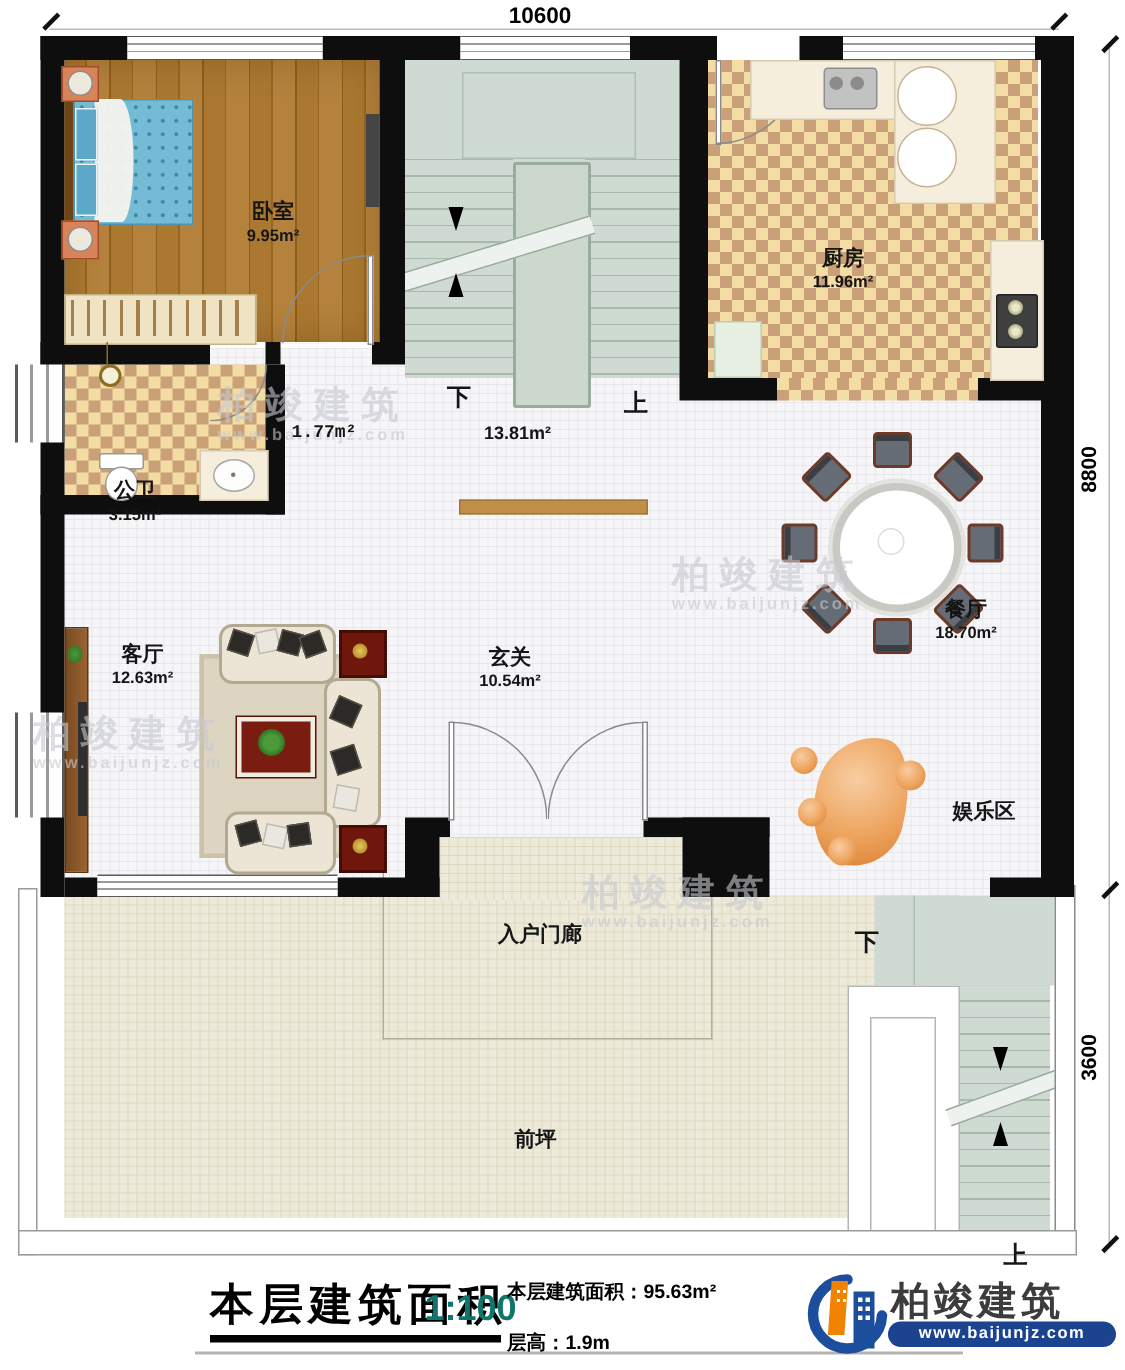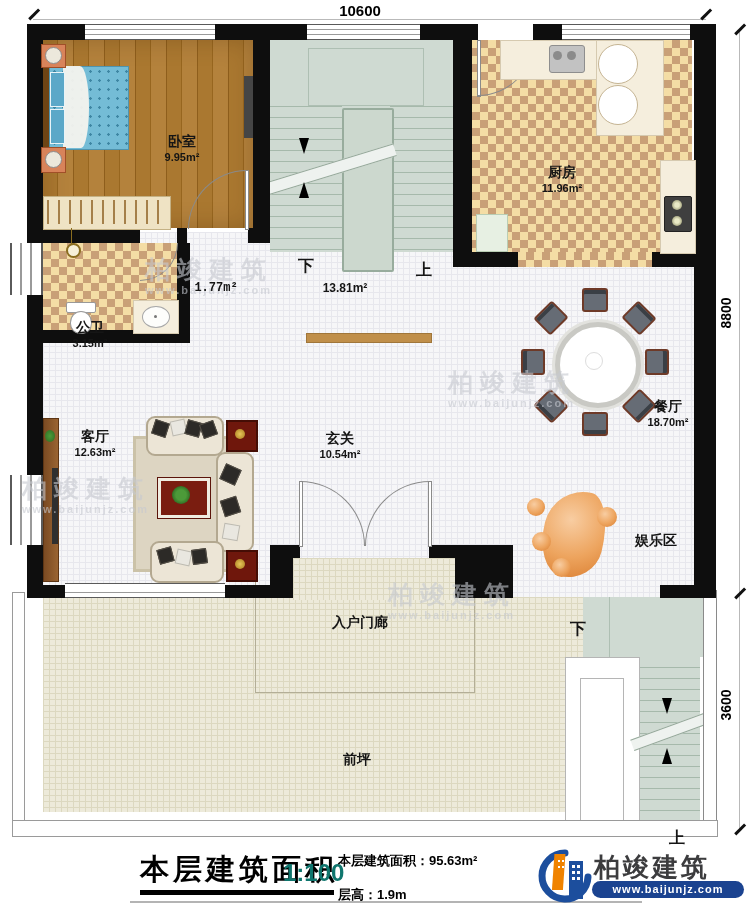--- a/index.html
+++ b/index.html
@@ -216,21 +216,21 @@
   <div class="wm" style="left:388px;top:578px;">
     <span class="t1">柏竣建筑</span>
     <span class="t2">www.baijunjz.com</span>
   </div>
 
   <div class="lbl" style="left:182px;top:149px;"><span>卧室</span><br><span class="ar">9.95m²</span></div>
   <div class="lbl" style="left:90px;top:295px;margin-top:40px;"><span>公卫</span><br><span class="ar">3.15m²</span></div>
   <div class="lbl" style="left:562px;top:180px;"><span>厨房</span><br><span class="ar">11.96m²</span></div>
   <div class="lbl" style="left:95px;top:444px;"><span>客厅</span><br><span class="ar">12.63m²</span></div>
   <div class="lbl" style="left:340px;top:446px;"><span>玄关</span><br><span class="ar">10.54m²</span></div>
-  <div class="lbl" style="left:668px;top:414px;"><span>餐厅</span><br><span class="ar">18.70m²</span></div>
+  <div class="lbl" style="left:644px;top:414px;"><span>餐厅</span><br><span class="ar">18.70m²</span></div>
   <div class="lbl" style="left:656px;top:541px;"><span>娱乐区</span></div>
   <div class="lbl" style="left:360px;top:623px;"><span>入户门廊</span></div>
   <div class="lbl" style="left:357px;top:760px;"><span>前坪</span></div>
 
   <div class="lbl" style="left:306px;top:266px;font-size:16px;"><span>下</span></div>
   <div class="lbl ar" style="left:216px;top:289px;font-size:12px;font-family:Liberation Mono, monospace;"><span>1.77m²</span></div>
   <div class="lbl" style="left:424px;top:270px;font-size:16px;"><span>上</span></div>
   <div class="lbl ar" style="left:345px;top:289px;font-size:12px;"><span>13.81m²</span></div>
   <div class="lbl" style="left:578px;top:629px;font-size:16px;"><span>下</span></div>
   <div class="lbl" style="left:677px;top:838px;font-size:16px;"><span>上</span></div>

